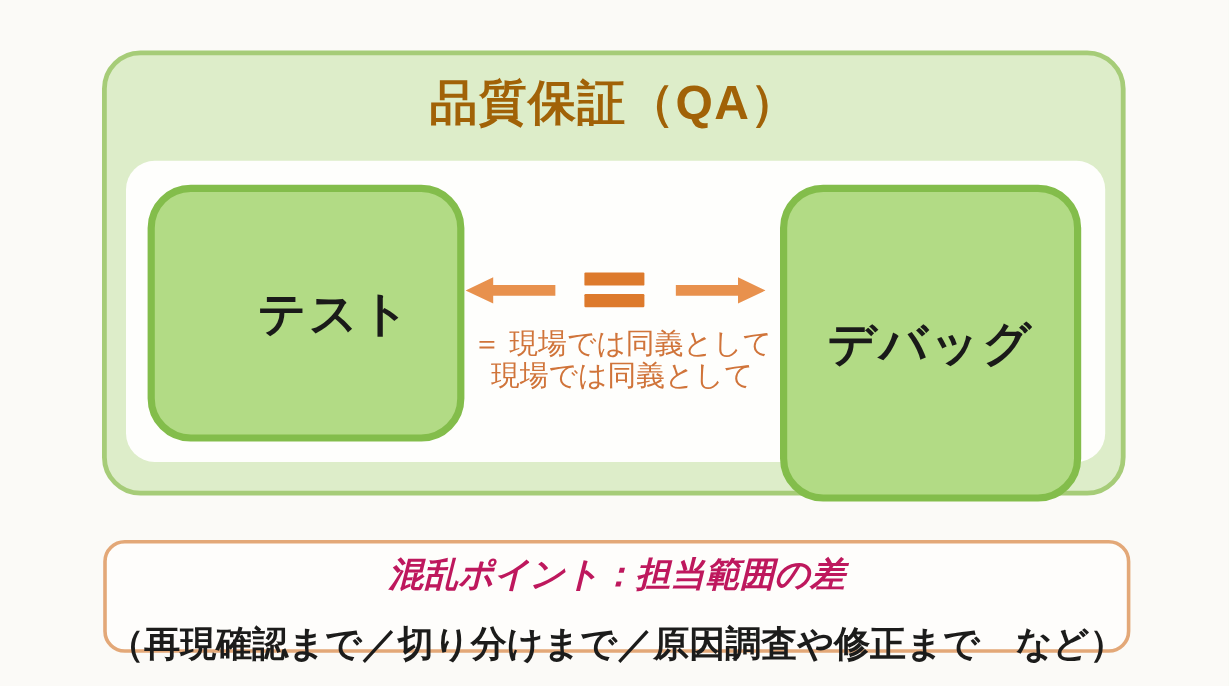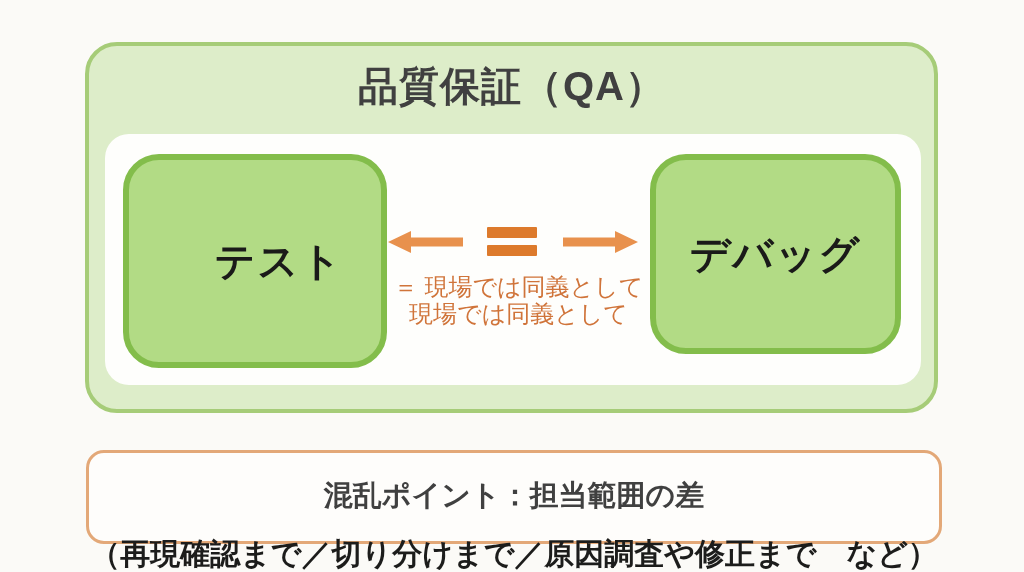--- a/index.html
+++ b/index.html
@@ -25,21 +25,21 @@
     box-sizing: border-box;
   }
   .qa-title {
     position: absolute;
     left: 0; right: 0;
     top: 62px;
     text-align: center;
     font-size: 40px;
     line-height: 48px;
     font-weight: bold;
-    color: #404040;
+    color: #a16207;
     letter-spacing: 1px;
   }
   
   .inner-panel {
     position: absolute;
     left: 105px; top: 134px;
     width: 816px; height: 251px;
     background: #fefefc;
     border-radius: 24px;
   }
@@ -52,21 +52,21 @@
     box-sizing: border-box;
     display: flex;
     align-items: center;
     justify-content: center;
     font-size: 40px;
     font-weight: bold;
     color: #1a1a19;
     letter-spacing: 2px;
   }
   .box-test  { left: 123px; top: 154px; width: 264px; height: 214px; padding-left: 48px; }
-  .box-debug { left: 650px; top: 154px; width: 251px; height: 200px; }
+  .box-debug { left: 650px; top: 154px; width: 251px; height: 264px; }
   
   .arrow { position: absolute; width: 75px; height: 26px; }
   .arrow-left  { left: 388px; top: 229px; }
   .arrow-right { left: 563px; top: 229px; }
   .equals-sign {
     position: absolute;
     left: 487px; top: 227px;
     width: 50px; height: 29px;
     display: flex;
     flex-direction: column;
@@ -93,25 +93,26 @@
     position: absolute;
     left: 86px; top: 450px;
     width: 856px; height: 94px;
     background: #fefdfb;
     border: 3px solid #e3a878;
     border-radius: 18px;
     box-sizing: border-box;
     text-align: center;
   }
   .confusion-title {
-    margin-top: 26px;
+    margin-top: 10px;
     font-size: 29px;
     line-height: 33px;
     font-weight: bold;
-    color: #404040;
+    color: #be185d;
+    font-style: italic;
   }
   .confusion-detail {
     font-size: 30px;
     line-height: 35px;
     font-weight: bold;
     color: #1c1c1b;
     white-space: nowrap;
     margin-top: 24px;
   }
 </style>

